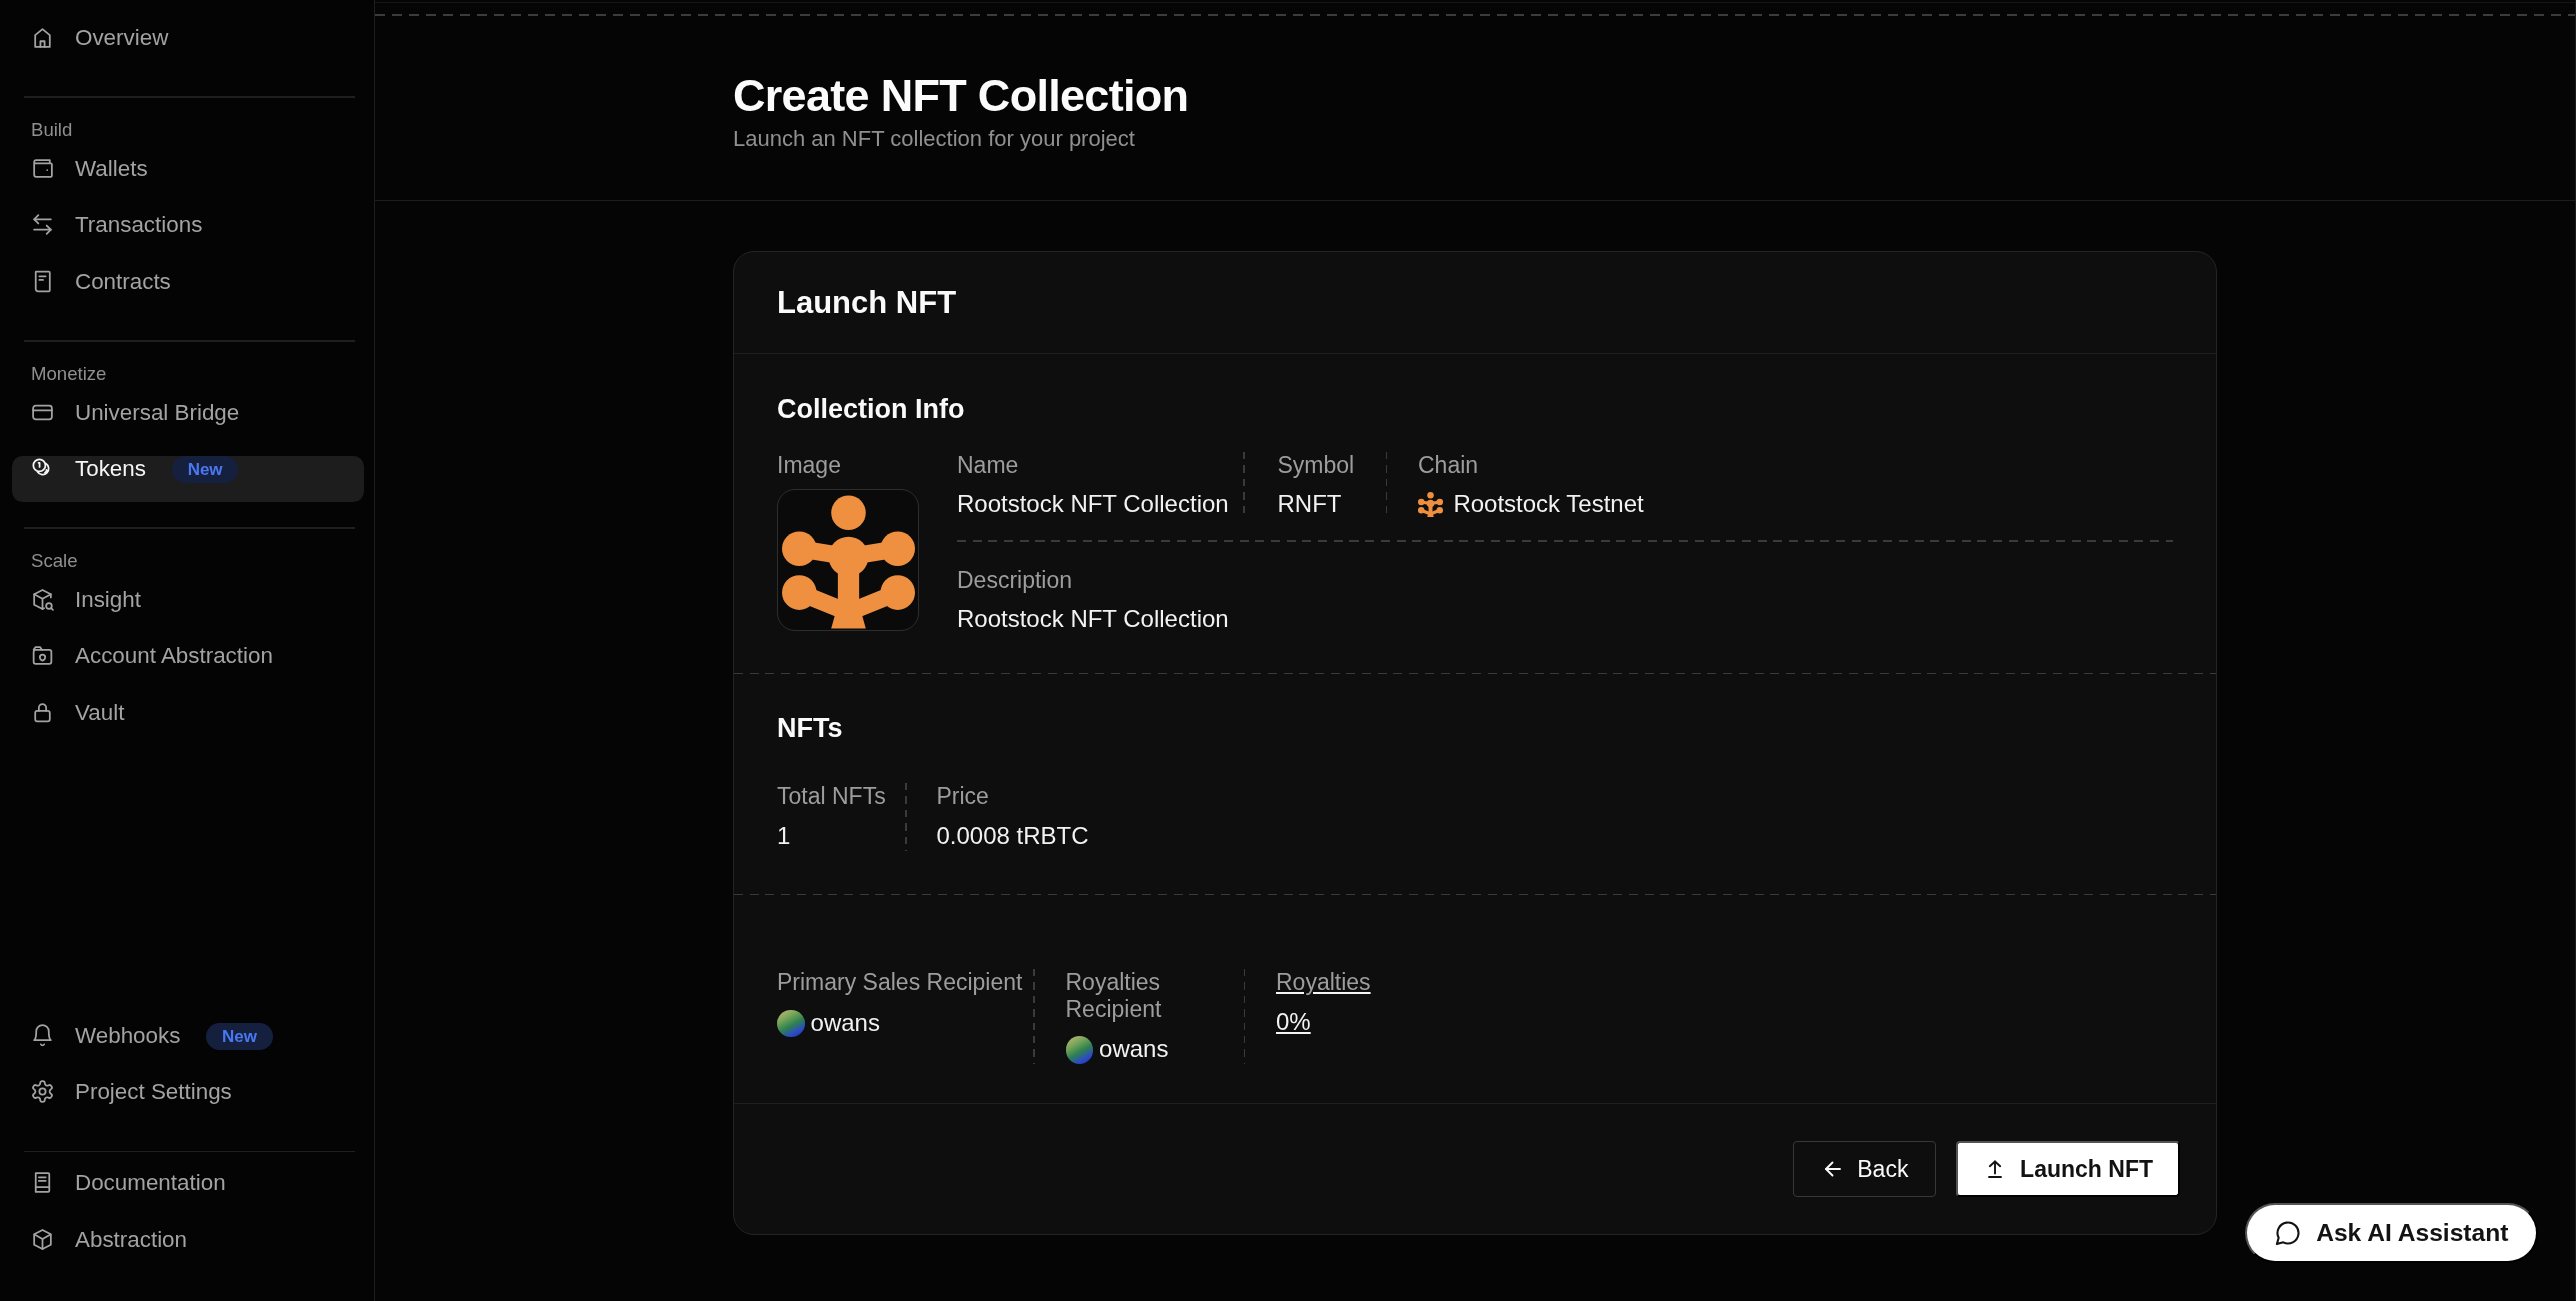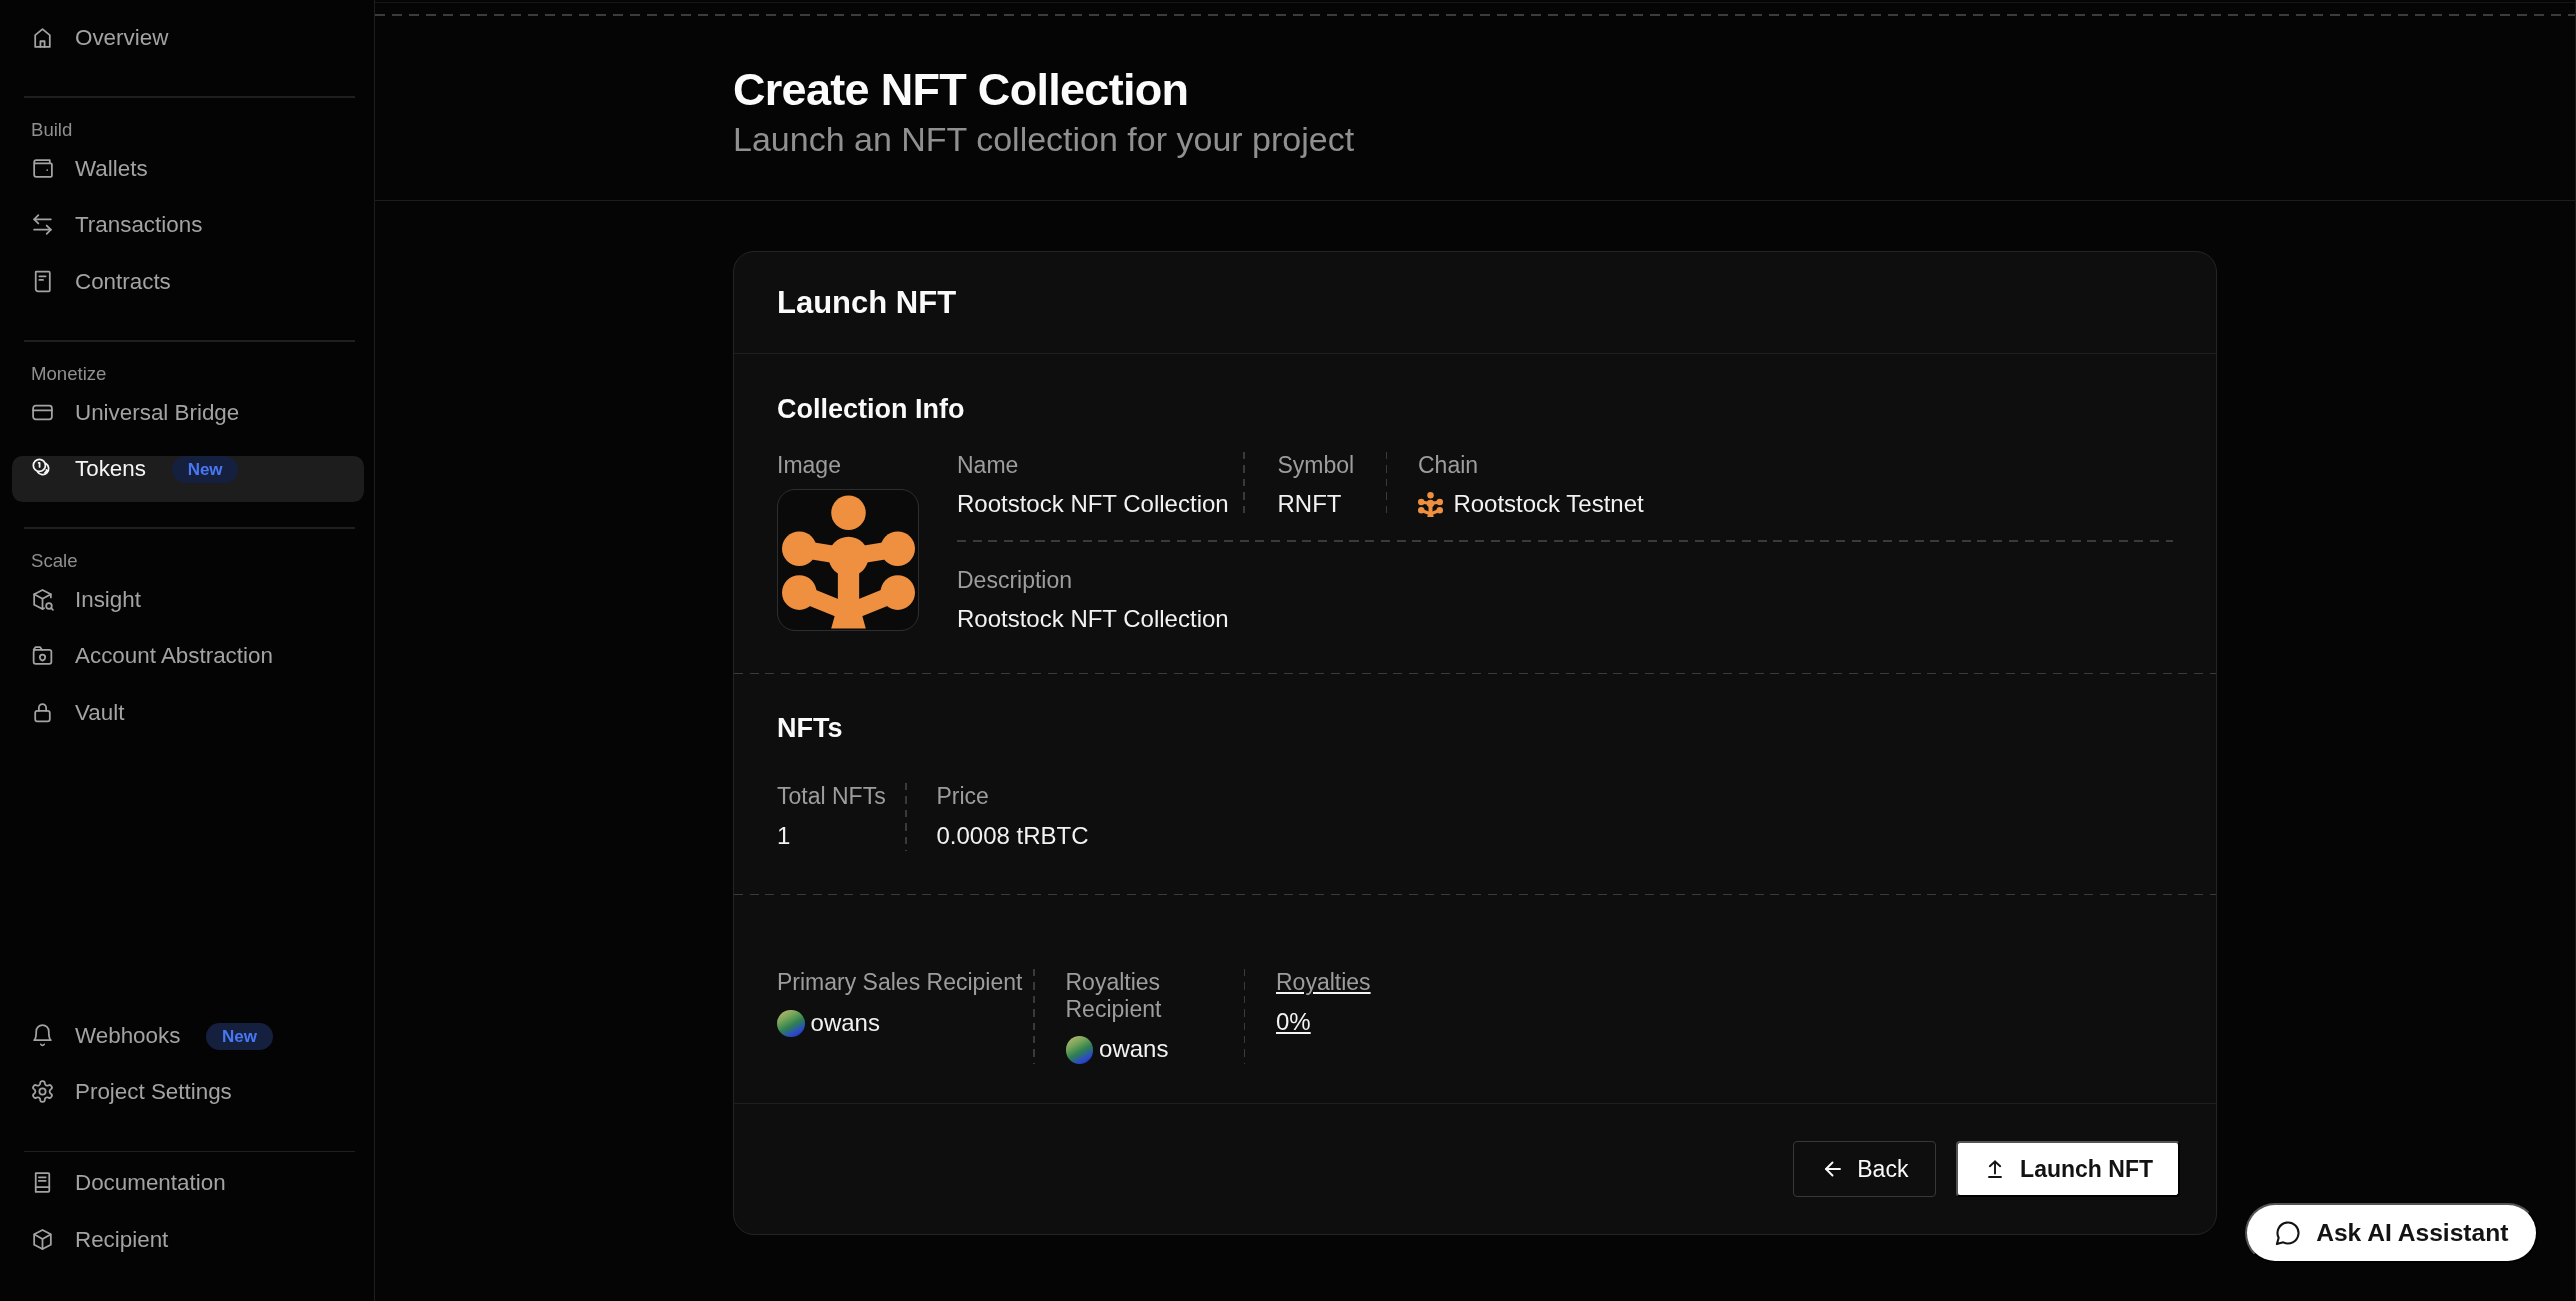--- a/index.html
+++ b/index.html
@@ -44,21 +44,21 @@
   .top-dashed {
     position:absolute; top:14px; left:0; right:0; height:1.5px;
     background:repeating-linear-gradient(90deg,#3c3c3c 0 9.7px,transparent 9.7px 17px);
   }
   .page-header {
     height:201px; border-bottom:1.5px solid #1c1c1c;
     display:flex; flex-direction:column; justify-content:center; padding-top:22.4px;
   }
   .page-header-inner { width:1484px; margin:0 auto; }
   .page-title { font-size:45px; font-weight:700; color:#fbfbfb; letter-spacing:-0.7px; }
-  .page-subtitle { font-size:34px; color:#909090; margin-top:4px; }
+  .page-subtitle { font-size:22px; color:#909090; margin-top:4px; }
 
   
   .card {
     width:1484px; margin:50px auto 0; background:#0e0e0e;
     border:1.5px solid #242424; border-radius:21px; overflow:hidden;
   }
   .card-header { height:102px; display:flex; align-items:center; padding:0 43px; border-bottom:1.5px solid #1f1f1f; }
   .card-title { font-size:31px; font-weight:700; color:#fafafa; }
   .section { padding:0 43px; }
   .sec-heading { font-size:27px; font-weight:700; color:#fafafa; }
@@ -282,21 +282,21 @@
     </div>
 
     <div class="nav-item">
       <span class="icn">
         <svg viewBox="0 0 24 24" fill="none" stroke="currentColor" stroke-width="1.7" stroke-linecap="round" stroke-linejoin="round">
             <path d="M12 2.8 20 7v10l-8 4.2L4 17V7l8-4.2Z"></path>
             <path d="M4.3 7.2 12 11.5l7.7-4.3"></path>
             <path d="M12 11.5V21"></path>
           </svg>
       </span>
-      <span>Recipient</span>
+      <span>Abstraction</span>
     </div>
 
   </nav>
 
   <div class="main">
     <div class="top-hairline"></div>
     <div class="top-dashed"></div>
 
     <header class="page-header">
       <div class="page-header-inner">

